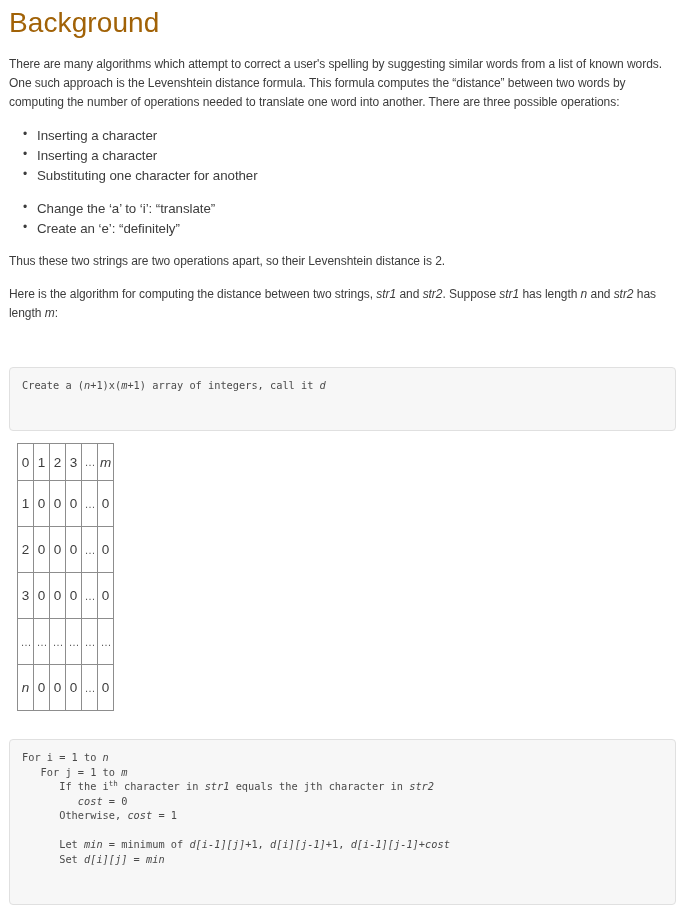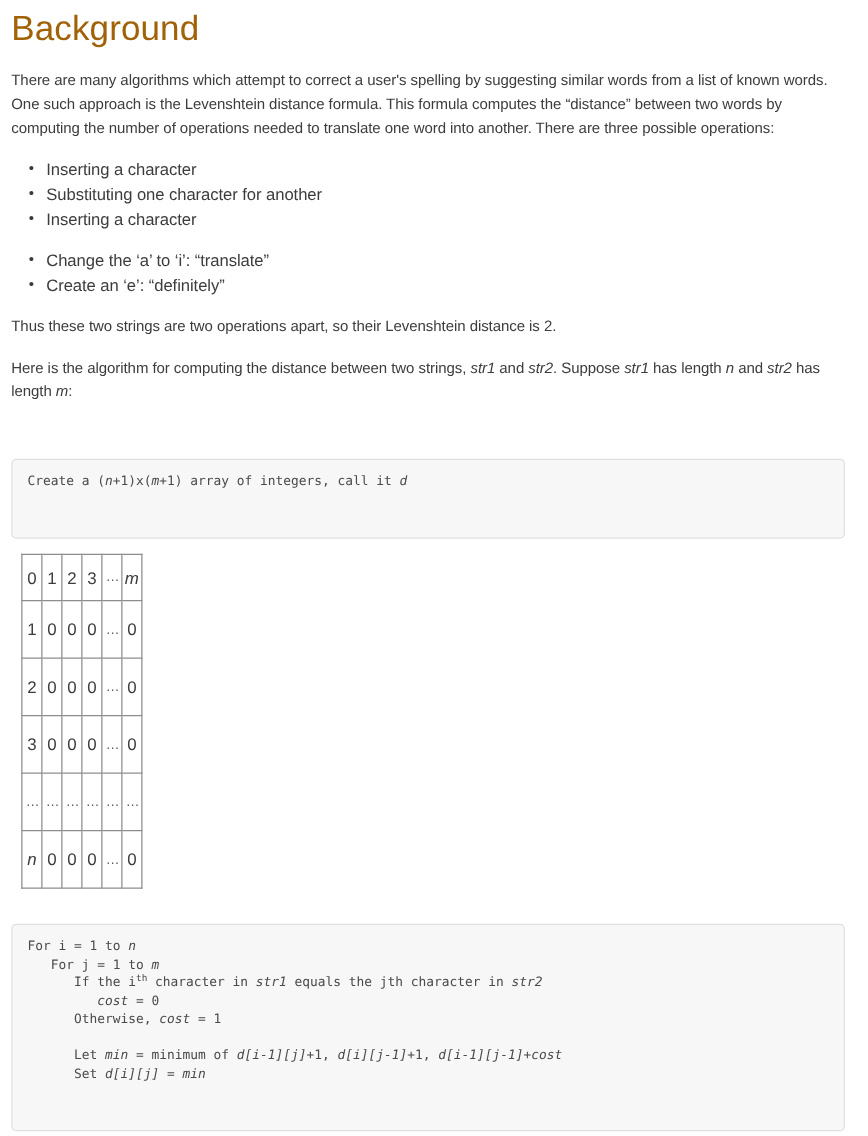--- a/index.html
+++ b/index.html
@@ -104,22 +104,22 @@
 <body>
 
 <div class="page">
 
   <h1 class="page-title">Background</h1>
 
   <p class="para">There are many algorithms which attempt to correct a user's spelling by suggesting similar words from a list of known words. One such approach is the Levenshtein distance formula.  This formula computes the “distance” between two words by computing the number of operations needed to translate one word into another.  There are three possible operations:</p>
 
   <ul class="bullets">
     <li>Inserting a character</li>
+    <li>Inserting a character</li>
     <li>Substituting one character for another</li>
-    <li>Inserting a character</li>
   </ul>
 
 
   <ul class="bullets">
     <li>Change the ‘a’ to ‘i’: “translate”</li>
     <li>Create an ‘e’: “definitely”</li>
   </ul>
 
   <p class="para">Thus these two strings are two operations apart, so their Levenshtein distance is 2.</p>
 

